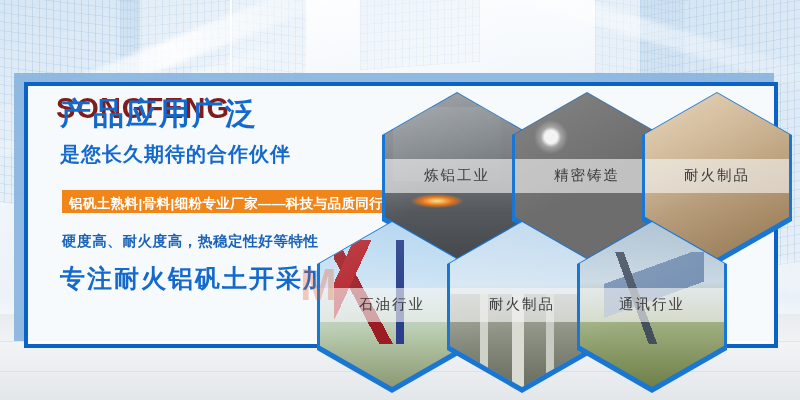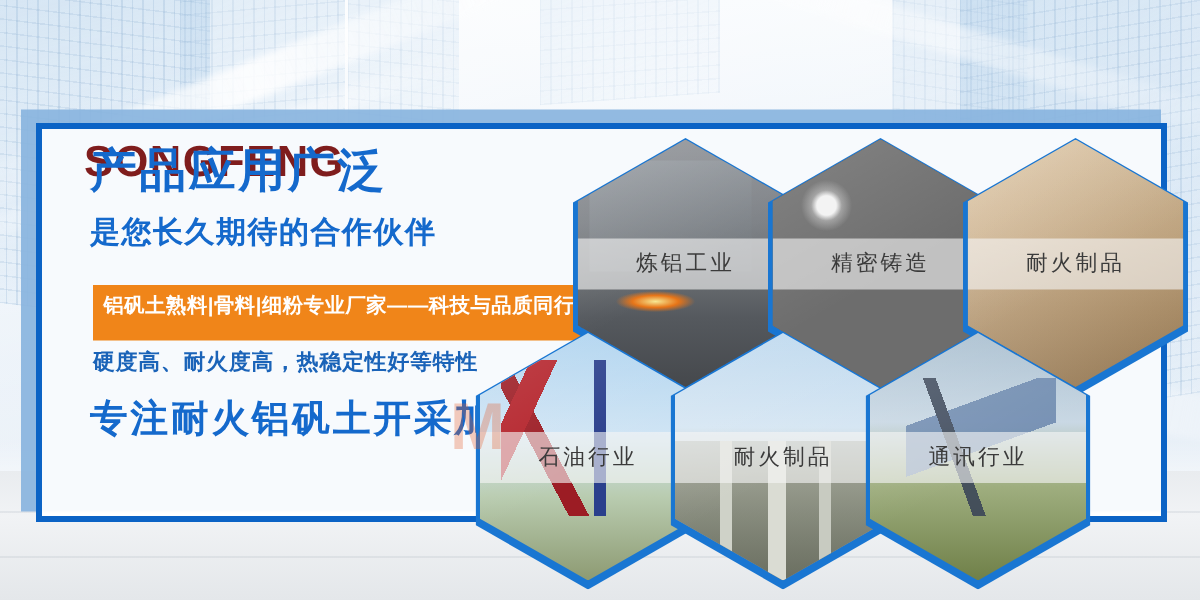--- a/index.html
+++ b/index.html
@@ -86,21 +86,21 @@
   }
   .subline{
     position:relative;margin:9px 0 17px 0;
     font-size:20px;font-weight:bold;color:#1469cc;letter-spacing:1px;
     white-space:nowrap;
   }
   .orange-bar{
     position:absolute;left:62px;top:190px;
     background:#f08519;color:#ffffff;
     font-size:13.5px;font-weight:bold;letter-spacing:.4px;
-    padding:5px 7px 14px 7px;white-space:nowrap;
+    padding:5px 7px 0 7px;white-space:nowrap;
   }
   .feature{
     position:absolute;left:62px;top:232px;
     font-size:14.5px;font-weight:bold;color:#1a63b8;letter-spacing:.6px;
     white-space:nowrap;
     text-align:center;
   }
   .focus{
     position:absolute;left:60px;top:262px;
     font-size:25px;font-weight:bold;color:#1469cc;letter-spacing:2px;

